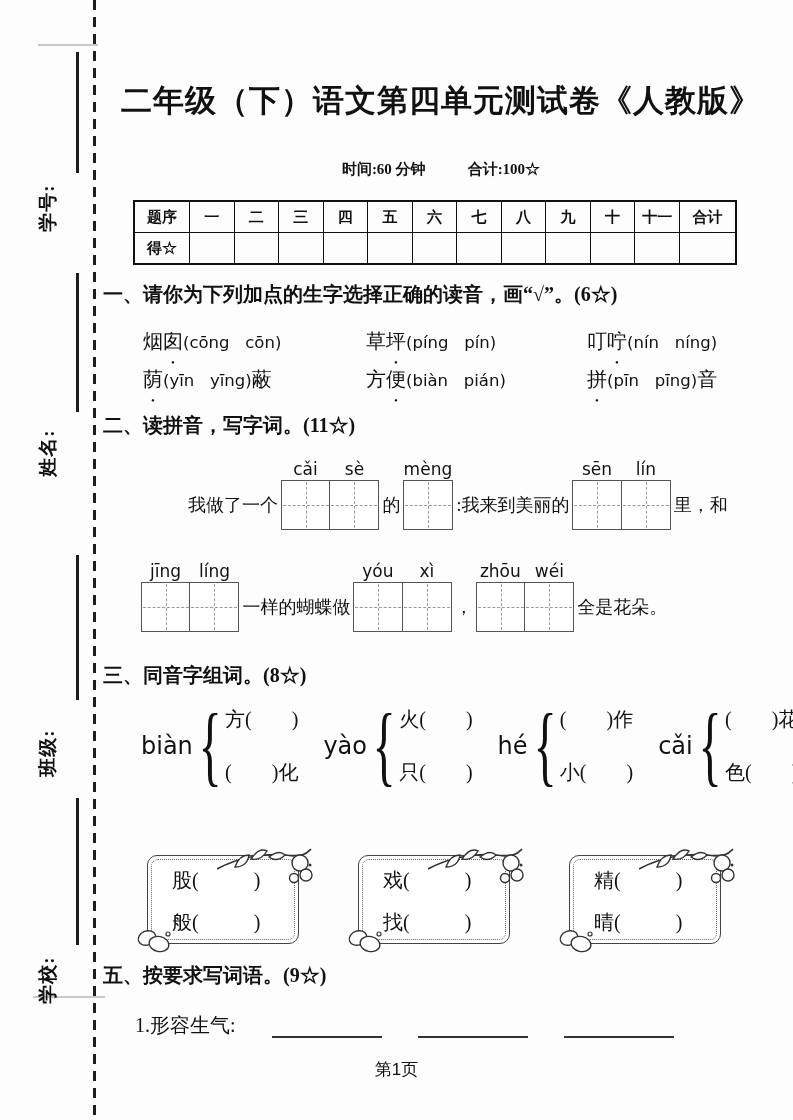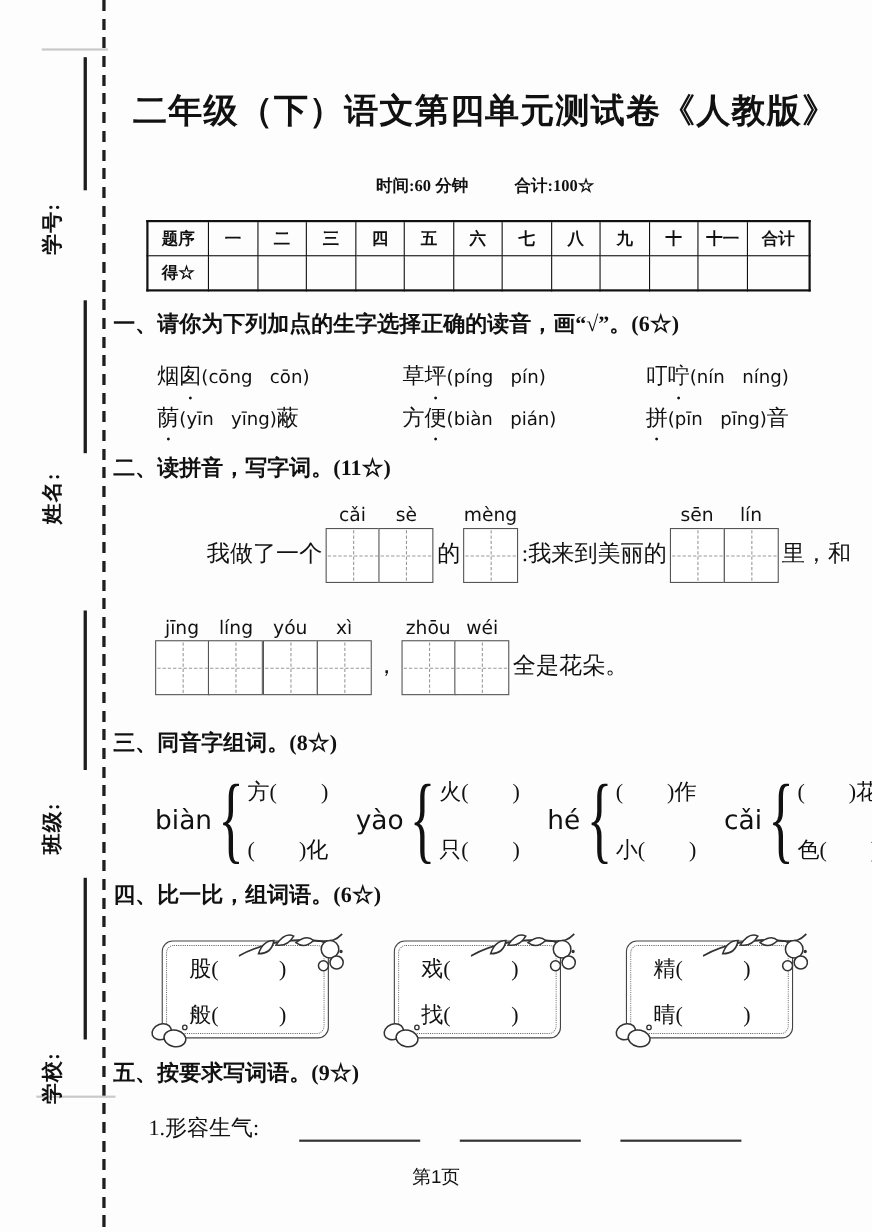--- a/index.html
+++ b/index.html
@@ -74,21 +74,21 @@
   .q1-item { white-space:nowrap; }
   .q1-item .py { font-family:"DejaVu Sans", sans-serif; font-size:16.5px; }
   .dotchar { position:relative; display:inline-block; }
   .dotchar::after {
     content:"\2022"; position:absolute; left:50%; transform:translateX(-50%);
     bottom:-13px; font-size:11px; color:#111;
   }
 
   
   .fill-row { position:absolute; display:flex; align-items:flex-end; }
-  .ftxt { font-size:21px; padding-bottom:13px; white-space:nowrap; margin:0 3px; }
+  .ftxt { font-size:18px; padding-bottom:13px; white-space:nowrap; margin:0 3px; }
   .tian-group { display:flex; flex-direction:column; }
   .py-row { display:flex; }
   .py-row span {
     width:49px; text-align:center; font-family:"DejaVu Sans", sans-serif;
     font-size:17px; line-height:22px;
   }
   .cells { display:flex; }
   .tian-cell {
     position:relative; width:48px; height:48px;
     border:1.6px solid #555; background:#fff;
@@ -261,20 +261,21 @@
     <div class="tian-group">
       <div class="py-row">
           <span>jīng</span>
           <span>líng</span>
         </div>
       <div class="cells">
           <div class="tian-cell"></div>
           <div class="tian-cell"></div>
         </div>
     </div>
+    <span class="ftxt">一样的蝴蝶做</span>
     <div class="tian-group">
       <div class="py-row">
           <span>yóu</span>
           <span>xì</span>
         </div>
       <div class="cells">
           <div class="tian-cell"></div>
           <div class="tian-cell"></div>
         </div>
     </div>
@@ -321,21 +322,20 @@
     <div class="sound-group">
       <span class="sound-py">cǎi</span>
       <span class="brace">{</span>
       <div class="sound-items">
         <span class="pre">(        )花</span>
         <span class="pre">色(        )</span>
       </div>
     </div>
   </div>
 
-  <div class="q-heading" style="top:800px">四、比一比，组词语。(6☆)</div>
   <div class="q4-row">
 
     <div class="decor-box">
       <div class="inner-dots"></div>
       <svg class="vine" width="96" height="44" viewBox="0 0 96 44">
         <path d="M0 28 C 22 16, 48 12, 68 14 S 90 12, 94 8" fill="none" stroke="#333" stroke-width="1.6"></path>
         <path d="M18 26 q 4 -12 14 -12 q -2 12 -14 12 z" fill="#fff" stroke="#333" stroke-width="1.4"></path>
         <path d="M34 18 q 8 -12 16 -8 q -6 10 -16 8 z" fill="#fff" stroke="#333" stroke-width="1.4"></path>
         <path d="M52 16 q 10 -8 16 -2 q -8 8 -16 2 z" fill="#fff" stroke="#333" stroke-width="1.4"></path>
         <circle cx="83" cy="22" r="8" fill="#fff" stroke="#333" stroke-width="1.4"></circle>

